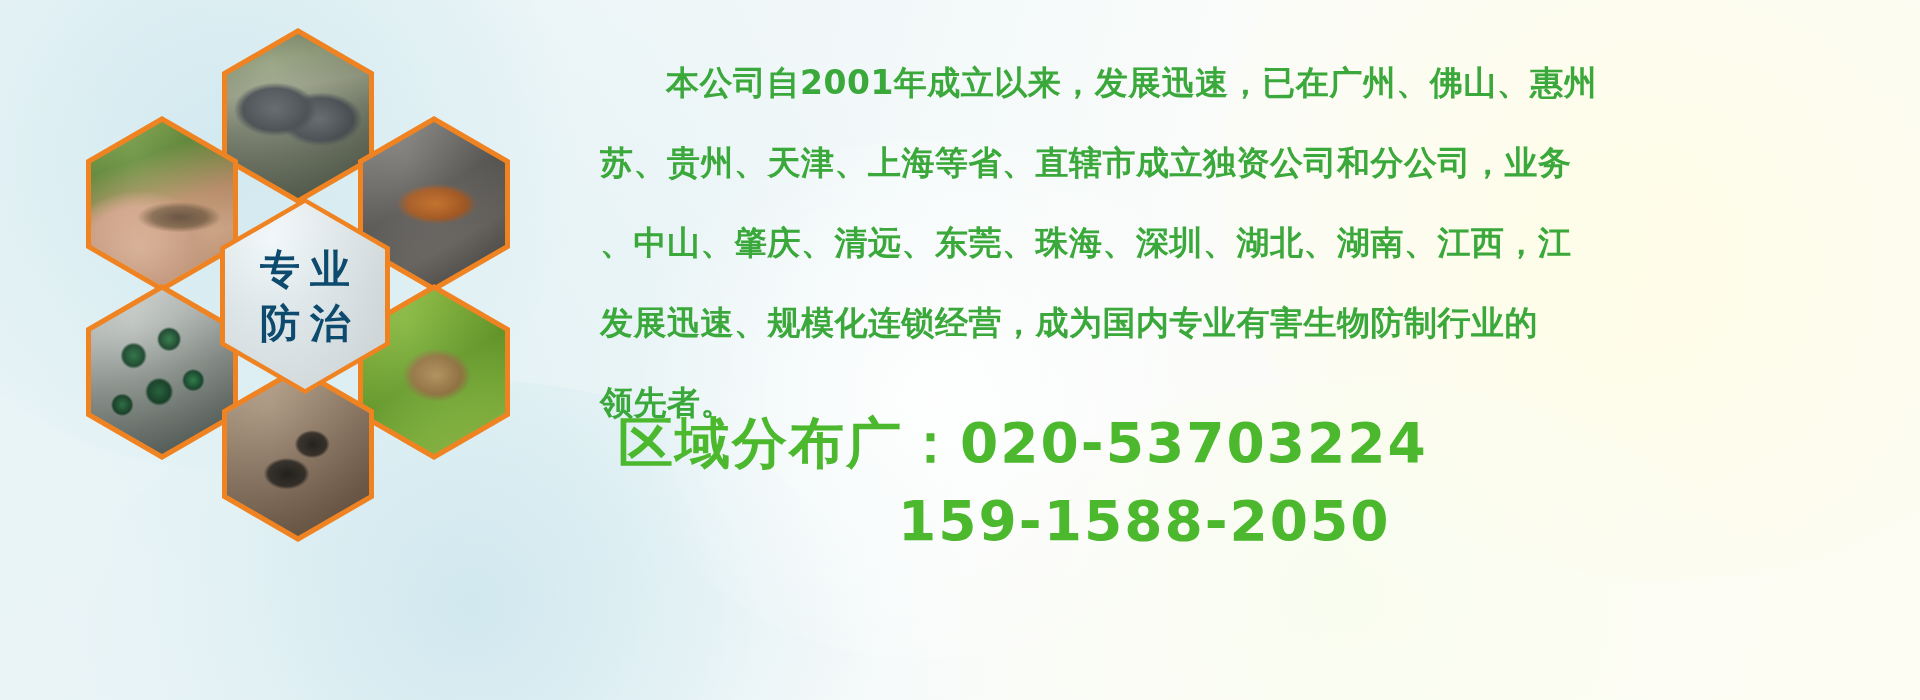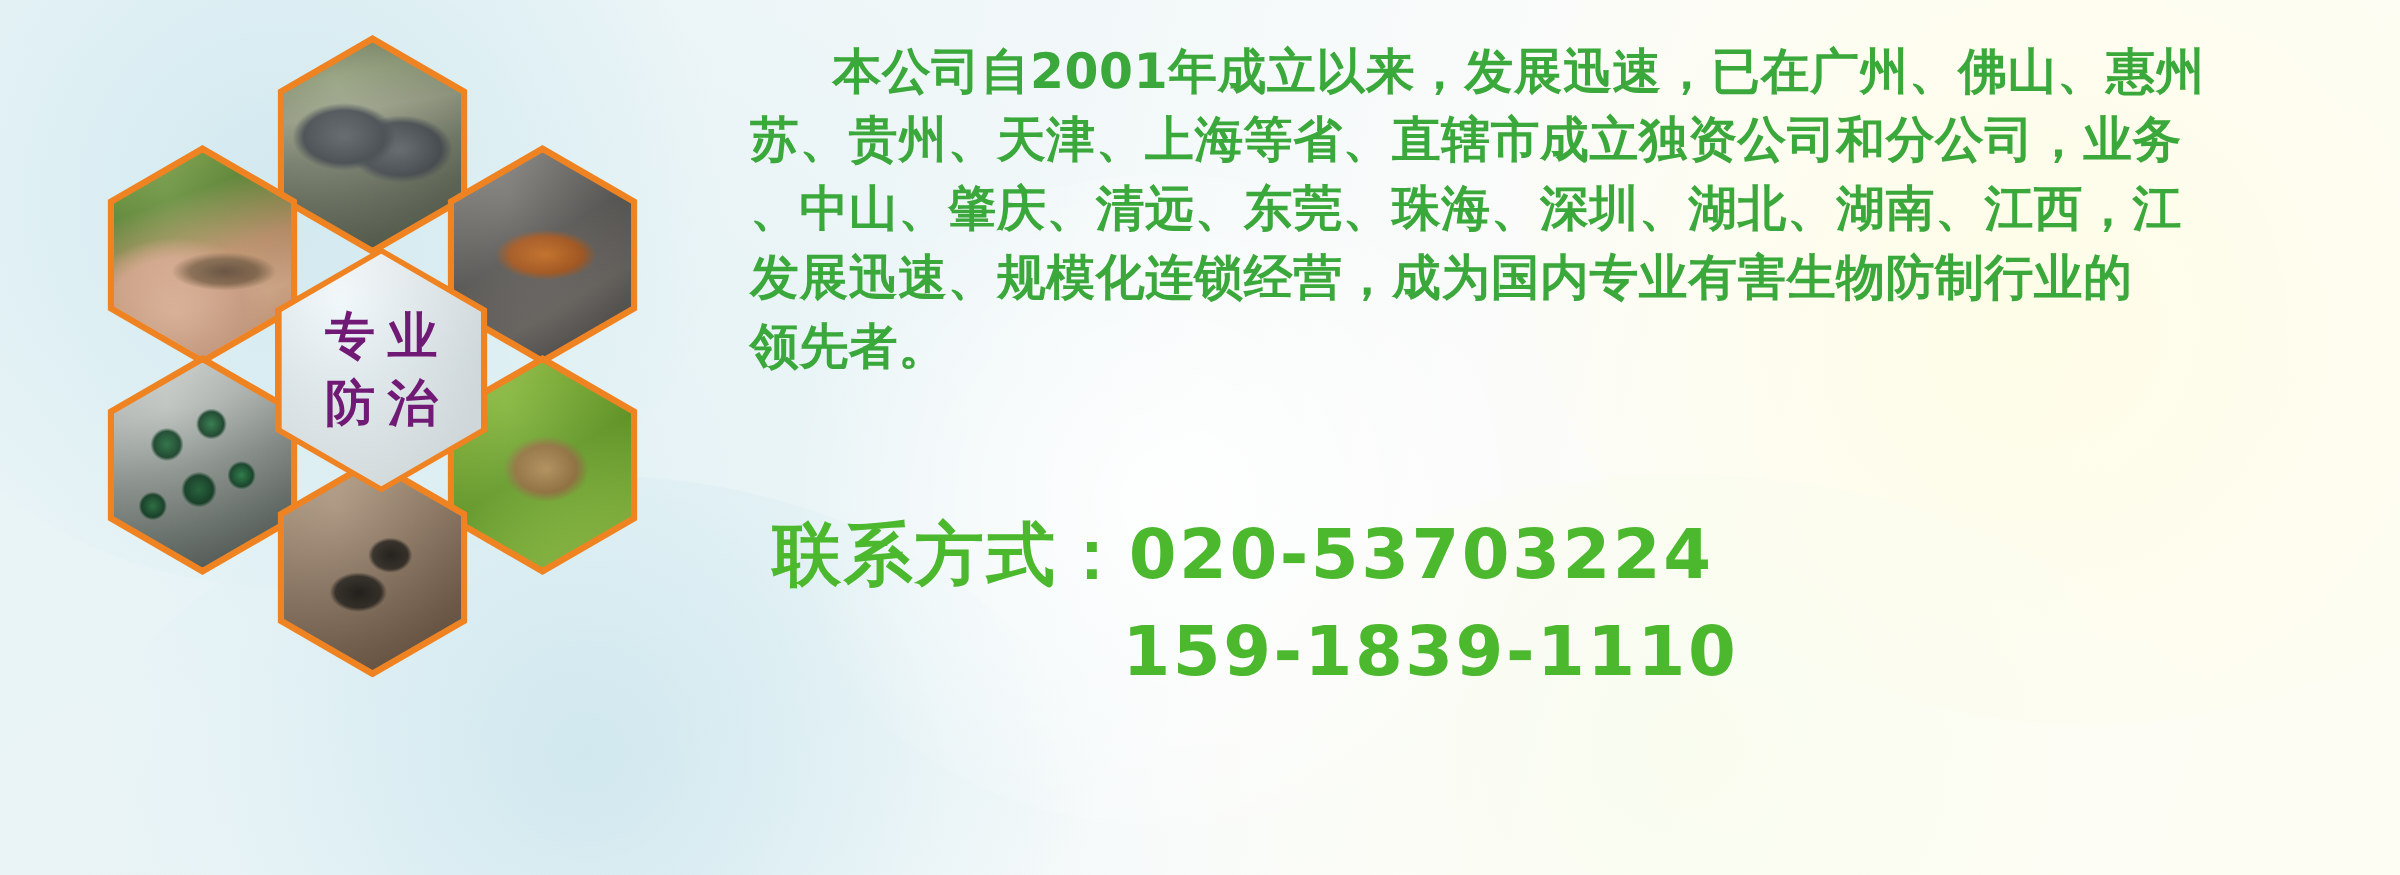--- a/index.html
+++ b/index.html
@@ -94,31 +94,32 @@
       linear-gradient(150deg,#8fbf3c 0%,#7bb02f 25%,#6aa32a 50%,#88bf3f 75%,#a4cf55 100%);
   }
   .ph-center{
     background:linear-gradient(170deg,#f3f9fb 0%,#e9f3f6 50%,#eef6f8 100%);
   }
   .center-text{
     position:absolute;inset:0;display:flex;flex-direction:column;
     align-items:center;justify-content:center;gap:14px;
   }
   .center-text span{
-    color:#701a75;font-size:40px;font-weight:bold;letter-spacing:10px;
+    color:#0c4a6e;font-size:40px;font-weight:bold;letter-spacing:10px;
     text-indent:10px;line-height:1;
     font-family:"DejaVu Sans","Liberation Sans",sans-serif;
   }
 
   
   .content{position:absolute;left:600px;top:30px;width:1300px;}
   .para{
-    color:#3aa83a;font-size:39px;line-height:55px;font-weight:bold;
+    color:#3aa83a;font-size:33px;line-height:55px;font-weight:bold;
     letter-spacing:.5px;white-space:pre-wrap;
     font-family:"DejaVu Sans","Liberation Sans",sans-serif;
+    margin-top:25px;
   }
   .para .indent{display:inline-block;width:66px;}
   .contact{position:absolute;left:618px;top:404px;}
   .contact .line{
     color:#4cb82e;font-weight:bold;font-size:55px;line-height:78px;
     letter-spacing:2px;white-space:pre;
     font-family:"DejaVu Sans","Liberation Sans",sans-serif;
   }
   .contact .line.two{padding-left:280px;}
 </style>
@@ -185,17 +186,17 @@
 
   <div class="content">
     <div class="para"><span class="indent"></span><span>本公司自2001年成立以来，发展迅速，已在广州、佛山、惠州</span></div>
     <div class="para">苏、贵州、天津、上海等省、直辖市成立独资公司和分公司，业务</div>
     <div class="para">、中山、肇庆、清远、东莞、珠海、深圳、湖北、湖南、江西，江</div>
     <div class="para">发展迅速、规模化连锁经营，成为国内专业有害生物防制行业的</div>
     <div class="para">领先者。</div>
   </div>
 
   <div class="contact">
-    <div class="line"><span>联系方式：</span><span>020-53703224</span></div>
-    <div class="line two">159-1839-1110</div>
+    <div class="line"><span>区域分布广：</span><span>020-53703224</span></div>
+    <div class="line two">159-1588-2050</div>
   </div>
 
 </div>
 
 </body></html>

